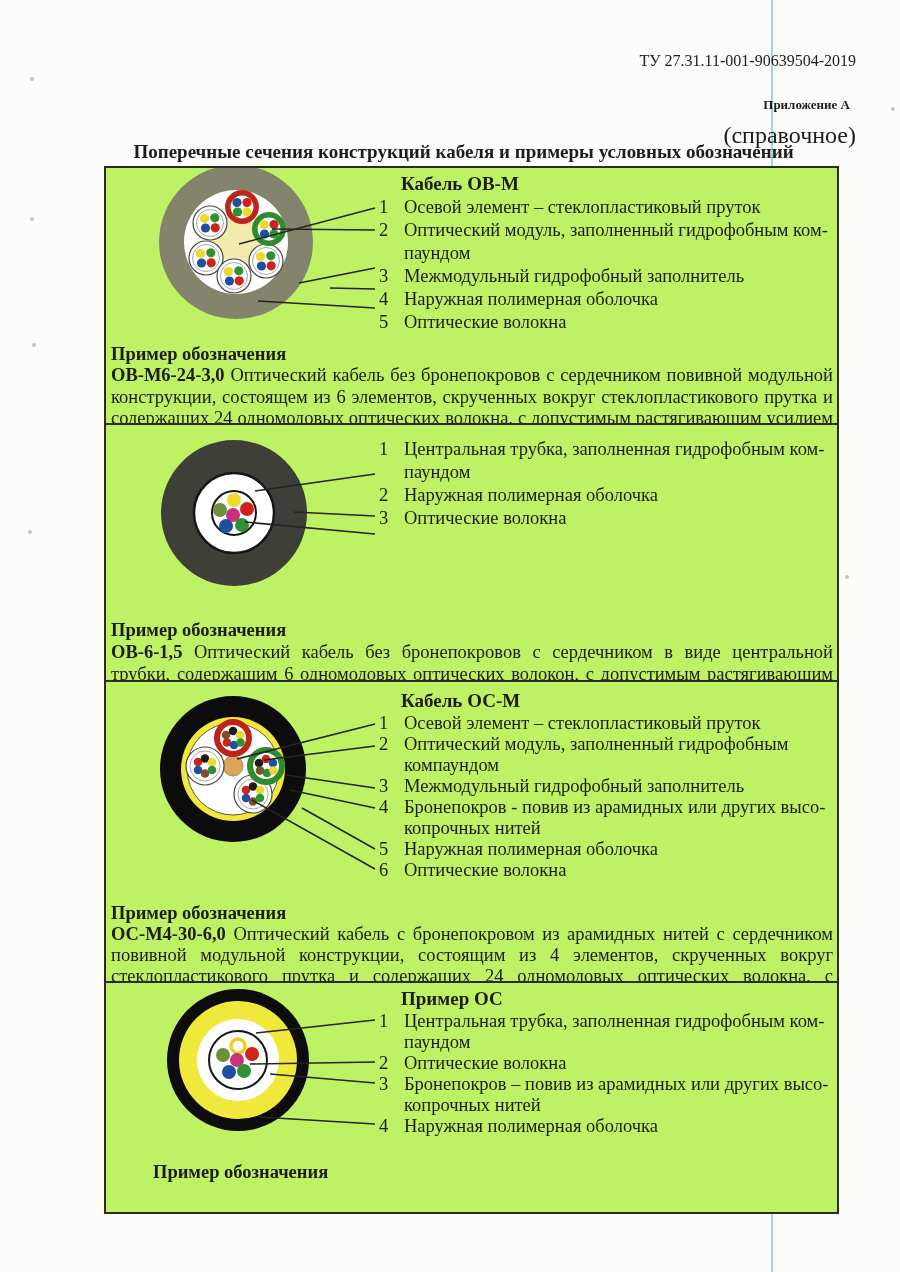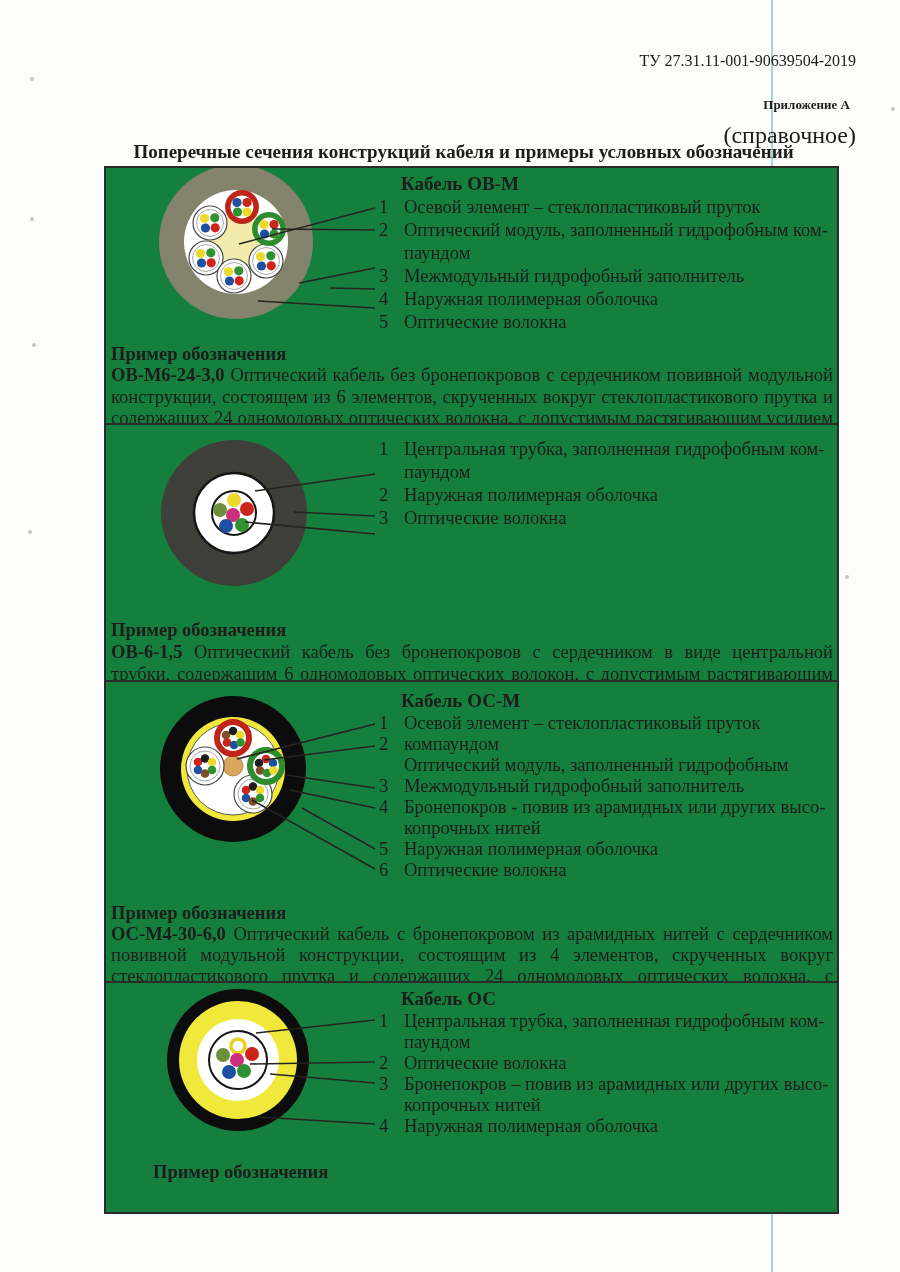--- a/index.html
+++ b/index.html
@@ -4,21 +4,21 @@
 <style>
   html,body{margin:0;padding:0;}
   body{width:900px;height:1272px;background:#fdfdfb;font-family:"Liberation Serif",serif;color:#1c1c1a;position:relative;overflow:hidden;}
   .page{position:absolute;inset:0;background:#fcfcfa;}
   .ruler-line{position:absolute;left:771px;top:0;bottom:0;width:2px;background:#8ad2d6;opacity:.85;}
   .speck{position:absolute;width:4px;height:4px;border-radius:50%;background:#8f8f88;opacity:.5;}
   .doc-number{position:absolute;top:52px;right:44px;font-size:16px;}
   .annex{position:absolute;top:97px;right:50px;font-size:13px;font-weight:bold;}
   .annex-note{position:absolute;top:122px;right:44px;font-size:24px;}
   .main-title{position:absolute;top:141px;left:98px;width:731px;text-align:center;font-weight:bold;font-size:19px;}
-  .table{position:absolute;left:104px;top:166px;width:731px;border:2px solid #2b2b28;background:#15803d;}
+  .table{position:absolute;left:104px;top:166px;width:731px;border:2px solid #2b2b28;background:#bef264;}
   .row{position:relative;overflow:hidden;border-bottom:2px solid #2b2b28;}
   .row:last-child{border-bottom:none;}
   .row svg.fig{position:absolute;left:0;top:0;}
   .labels{position:absolute;left:273px;width:455px;}
   .cable-title{font-weight:bold;font-size:19px;padding-left:22px;line-height:24px;}
   .item{display:flex;font-size:18.5px;line-height:23px;}
   .lh21 .item{line-height:21px;}
   .item .num{width:25px;flex:none;}
   .item .itext div{white-space:nowrap;}
   .example{position:absolute;left:5px;width:722px;margin-top:28px;}
@@ -227,22 +227,22 @@
         <div class="cable-title">Кабель ОС-М</div>
         <div class="item">
             <span class="num">1</span>
             <span class="itext">
               <div>Осевой элемент – стеклопластиковый пруток</div>
             </span>
           </div>
         <div class="item">
             <span class="num">2</span>
             <span class="itext">
+              <div>Оптический модуль, заполненный гидрофобным</div>
               <div>компаундом</div>
-              <div>Оптический модуль, заполненный гидрофобным</div>
             </span>
           </div>
         <div class="item">
             <span class="num">3</span>
             <span class="itext">
               <div>Межмодульный гидрофобный заполнитель</div>
             </span>
           </div>
         <div class="item">
             <span class="num">4</span>
@@ -285,21 +285,21 @@
           <circle cx="138" cy="88" r="7" fill="#2f9232"></circle>
         </g>
         <g stroke="#26241f" stroke-width="1.6">
           <line x1="150" y1="50" x2="269" y2="37"></line>
           <line x1="144" y1="81" x2="269" y2="79"></line>
           <line x1="164" y1="91" x2="269" y2="100"></line>
           <line x1="153" y1="134" x2="269" y2="141"></line>
         </g>
       </svg>
       <div class="labels lh21" style="top:4px">
-        <div class="cable-title">Кабель ОС</div>
+        <div class="cable-title">Пример ОС</div>
         <div class="item">
             <span class="num">1</span>
             <span class="itext">
               <div>Центральная  трубка, заполненная гидрофобным ком-</div>
               <div>паундом</div>
             </span>
           </div>
         <div class="item">
             <span class="num">2</span>
             <span class="itext">

